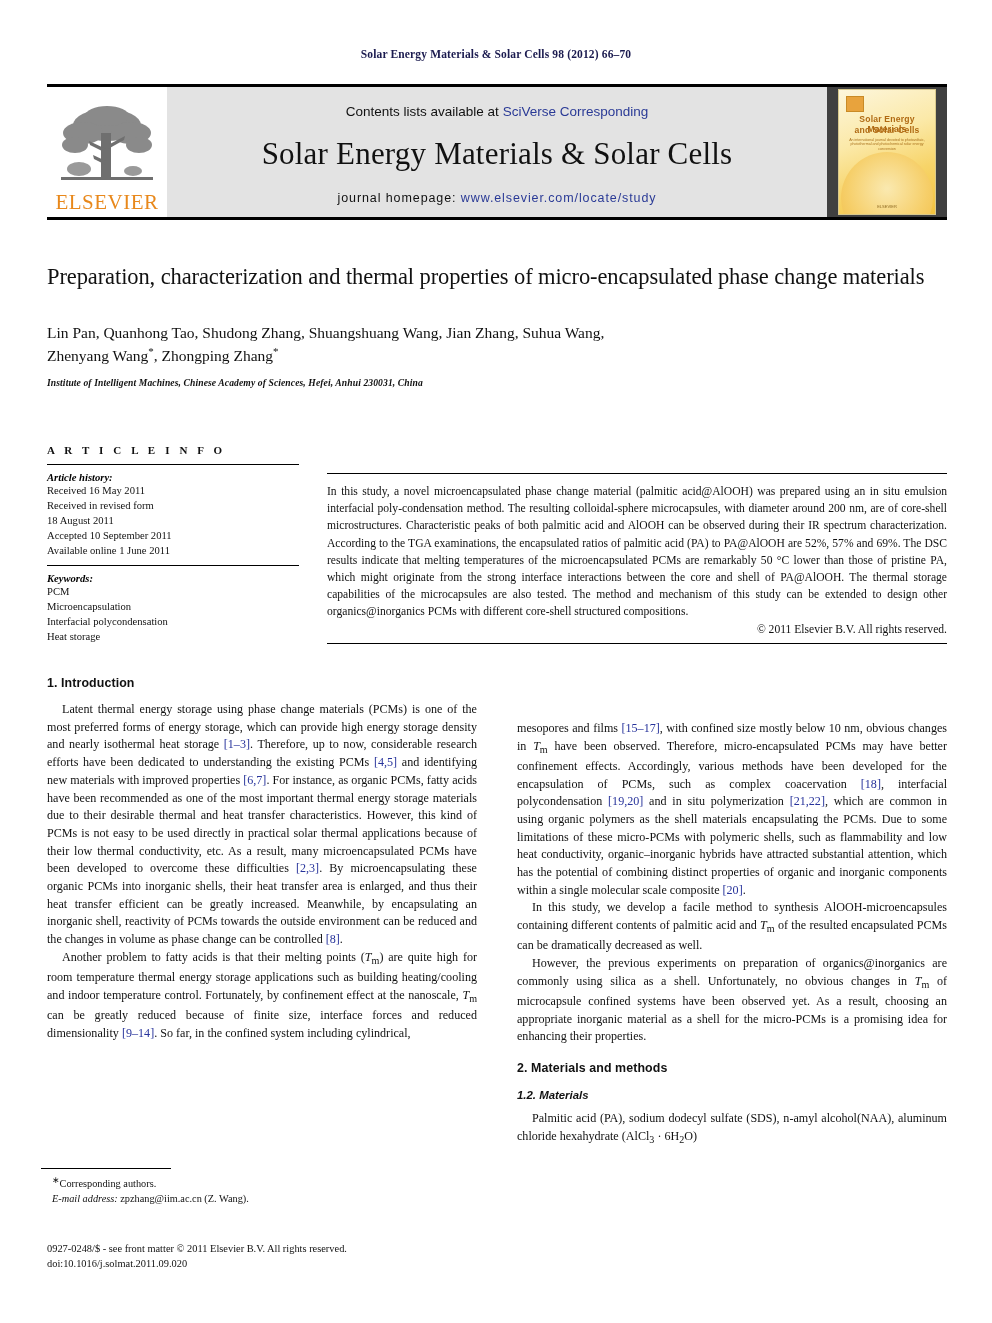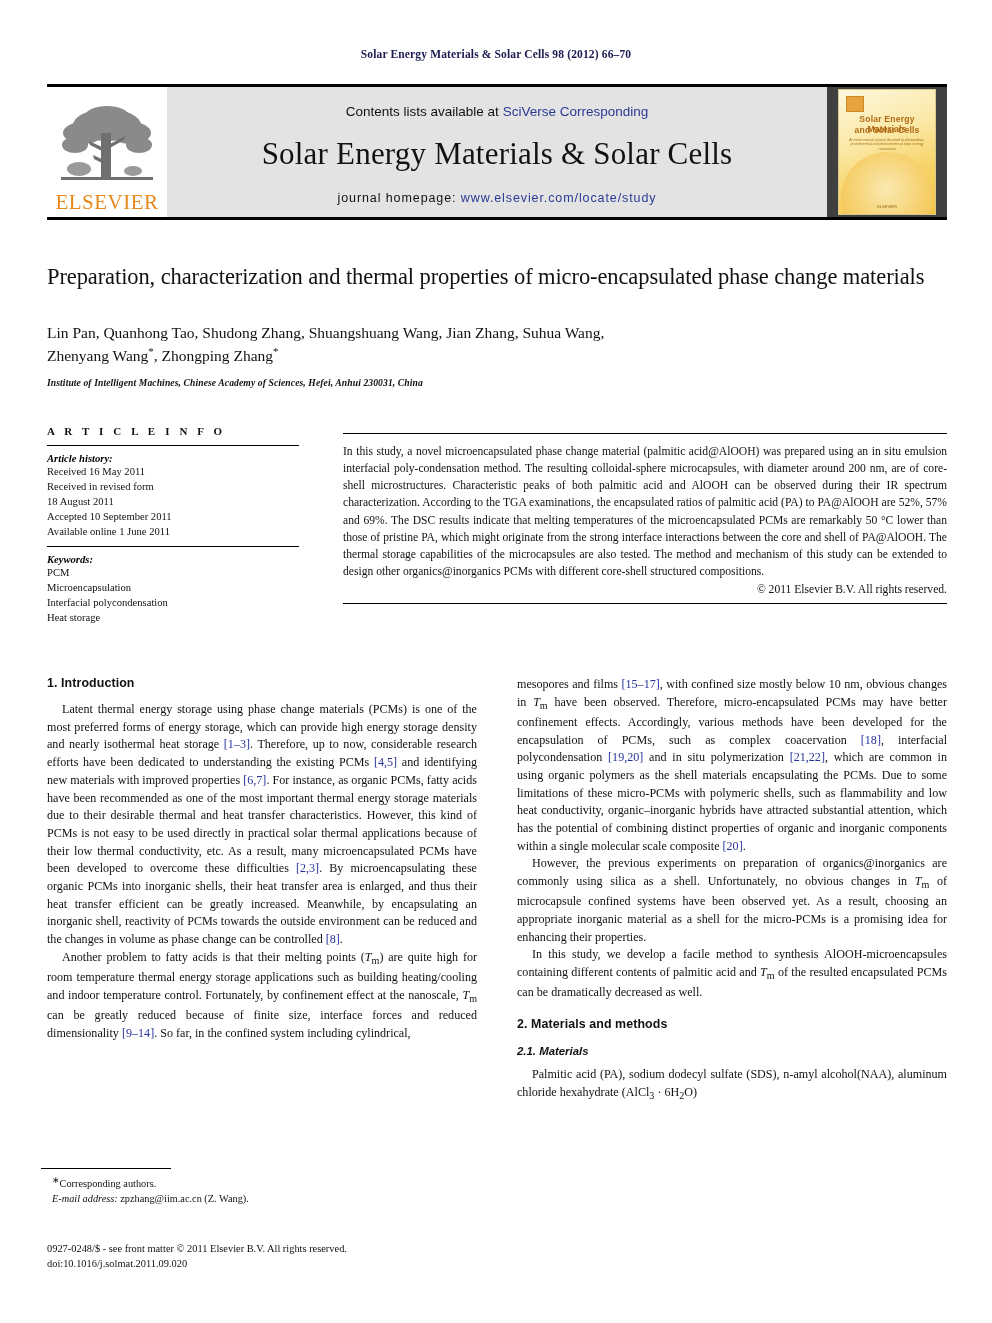--- a/index.html
+++ b/index.html
@@ -195,21 +195,21 @@
     font-family: "Liberation Serif", serif;
     font-style: italic;
     font-weight: bold;
     font-size: 9.6px;
     margin-top: 9px;
     color: #111;
     letter-spacing: 0.1px;
   }
 
   
-  .info-abstract { position: absolute; left: 47px; top: 425px; width: 900px; display: flex; gap: 16px; }
+  .info-abstract { position: absolute; left: 47px; top: 444px; width: 900px; display: flex; gap: 0; align-items: flex-end; }
   .col-info { width: 252px; flex: 0 0 252px; }
   .col-abs  { flex: 1 1 auto; margin-left: 28px; }
 
   .sec-label {
     font-family: "Liberation Serif", serif;
     font-weight: bold;
     font-size: 11px;
     letter-spacing: 3.6px;
     color: #111;
   }
@@ -277,21 +277,21 @@
   p.para {
     font-family: "Liberation Serif", serif;
     font-size: 12.1px;
     line-height: 1.465;
     text-align: justify;
     margin: 0;
     text-indent: 15px;
     color: #111;
     hyphens: none;
   }
-  p.para.cont { text-indent: 0; }
+  p.para.cont { text-indent: 0; margin-top: 44px; }
   .ref { color: #27339B; }
   .spacer-head { height: 15px; }
 
   
   .footnote {
     position: absolute;
     left: 41px;
     top: 1168px;
     width: 430px;
   }
@@ -421,25 +421,25 @@
   <div class="body-cols">
 
     <div class="bcol left">
       <h2 class="num-head">1.  Introduction</h2>
       <p class="para">Latent thermal energy storage using phase change materials (PCMs) is one of the most preferred forms of energy storage, which can provide high energy storage density and nearly isothermal heat storage <span class="ref" style="color:#27339B">[1–3]</span>. Therefore, up to now, considerable research efforts have been dedicated to understanding the existing PCMs <span class="ref" style="color:#27339B">[4,5]</span> and identifying new materials with improved properties <span class="ref" style="color:#27339B">[6,7]</span>. For instance, as organic PCMs, fatty acids have been recommended as one of the most important thermal energy storage materials due to their desirable thermal and heat transfer characteristics. However, this kind of PCMs is not easy to be used directly in practical solar thermal applications because of their low thermal conductivity, etc. As a result, many microencapsulated PCMs have been developed to overcome these difficulties <span class="ref" style="color:#27339B">[2,3]</span>. By microencapsulating these organic PCMs into inorganic shells, their heat transfer area is enlarged, and thus their heat transfer efficient can be greatly increased. Meanwhile, by encapsulating an inorganic shell, reactivity of PCMs towards the outside environment can be reduced and the changes in volume as phase change can be controlled <span class="ref" style="color:#27339B">[8]</span>.</p>
       <p class="para">Another problem to fatty acids is that their melting points (<i>T</i><sub>m</sub>) are quite high for room temperature thermal energy storage applications such as building heating/cooling and indoor temperature control. Fortunately, by confinement effect at the nanoscale, <i>T</i><sub>m</sub> can be greatly reduced because of finite size, interface forces and reduced dimensionality <span class="ref" style="color:#27339B">[9–14]</span>. So far, in the confined system including cylindrical,</p>
     </div>
 
     <div class="bcol right">
       <p class="para cont">mesopores and films <span class="ref" style="color:#27339B">[15–17]</span>, with confined size mostly below 10 nm, obvious changes in <i>T</i><sub>m</sub> have been observed. Therefore, micro-encapsulated PCMs may have better confinement effects. Accordingly, various methods have been developed for the encapsulation of PCMs, such as complex coacervation <span class="ref" style="color:#27339B">[18]</span>, interfacial polycondensation <span class="ref" style="color:#27339B">[19,20]</span> and in situ polymerization <span class="ref" style="color:#27339B">[21,22]</span>, which are common in using organic polymers as the shell materials encapsulating the PCMs. Due to some limitations of these micro-PCMs with polymeric shells, such as flammability and low heat conductivity, organic–inorganic hybrids have attracted substantial attention, which has the potential of combining distinct properties of organic and inorganic components within a single molecular scale composite <span class="ref" style="color:#27339B">[20]</span>.</p>
+      <p class="para">In this study, we develop a facile method to synthesis AlOOH-microencapsules containing different contents of palmitic acid and <i>T</i><sub>m</sub> of the resulted encapsulated PCMs can be dramatically decreased as well.</p>
       <p class="para">However, the previous experiments on preparation of organics@inorganics are commonly using silica as a shell. Unfortunately, no obvious changes in <i>T</i><sub>m</sub> of microcapsule confined systems have been observed yet. As a result, choosing an appropriate inorganic material as a shell for the micro-PCMs is a promising idea for enhancing their properties.</p>
-      <p class="para">In this study, we develop a facile method to synthesis AlOOH-microencapsules containing different contents of palmitic acid and <i>T</i><sub>m</sub> of the resulted encapsulated PCMs can be dramatically decreased as well.</p>
       <div class="spacer-head"></div>
       <h2 class="num-head">2.  Materials and methods</h2>
-      <h3 class="sub-head">2.1.  Materials</h3>
+      <h3 class="sub-head">1.2.  Materials</h3>
       <p class="para">Palmitic acid (PA), sodium dodecyl sulfate (SDS), n-amyl alcohol(NAA), aluminum chloride hexahydrate (AlCl<sub>3</sub> · 6H<sub>2</sub>O)</p>
     </div>
   </div>
 
   <div class="footnote">
     <div class="fn-rule"></div>
     <div class="fn-line">
       <span class="fn-star">∗</span><span>Corresponding authors.</span>
     </div>
     <div class="fn-line">

